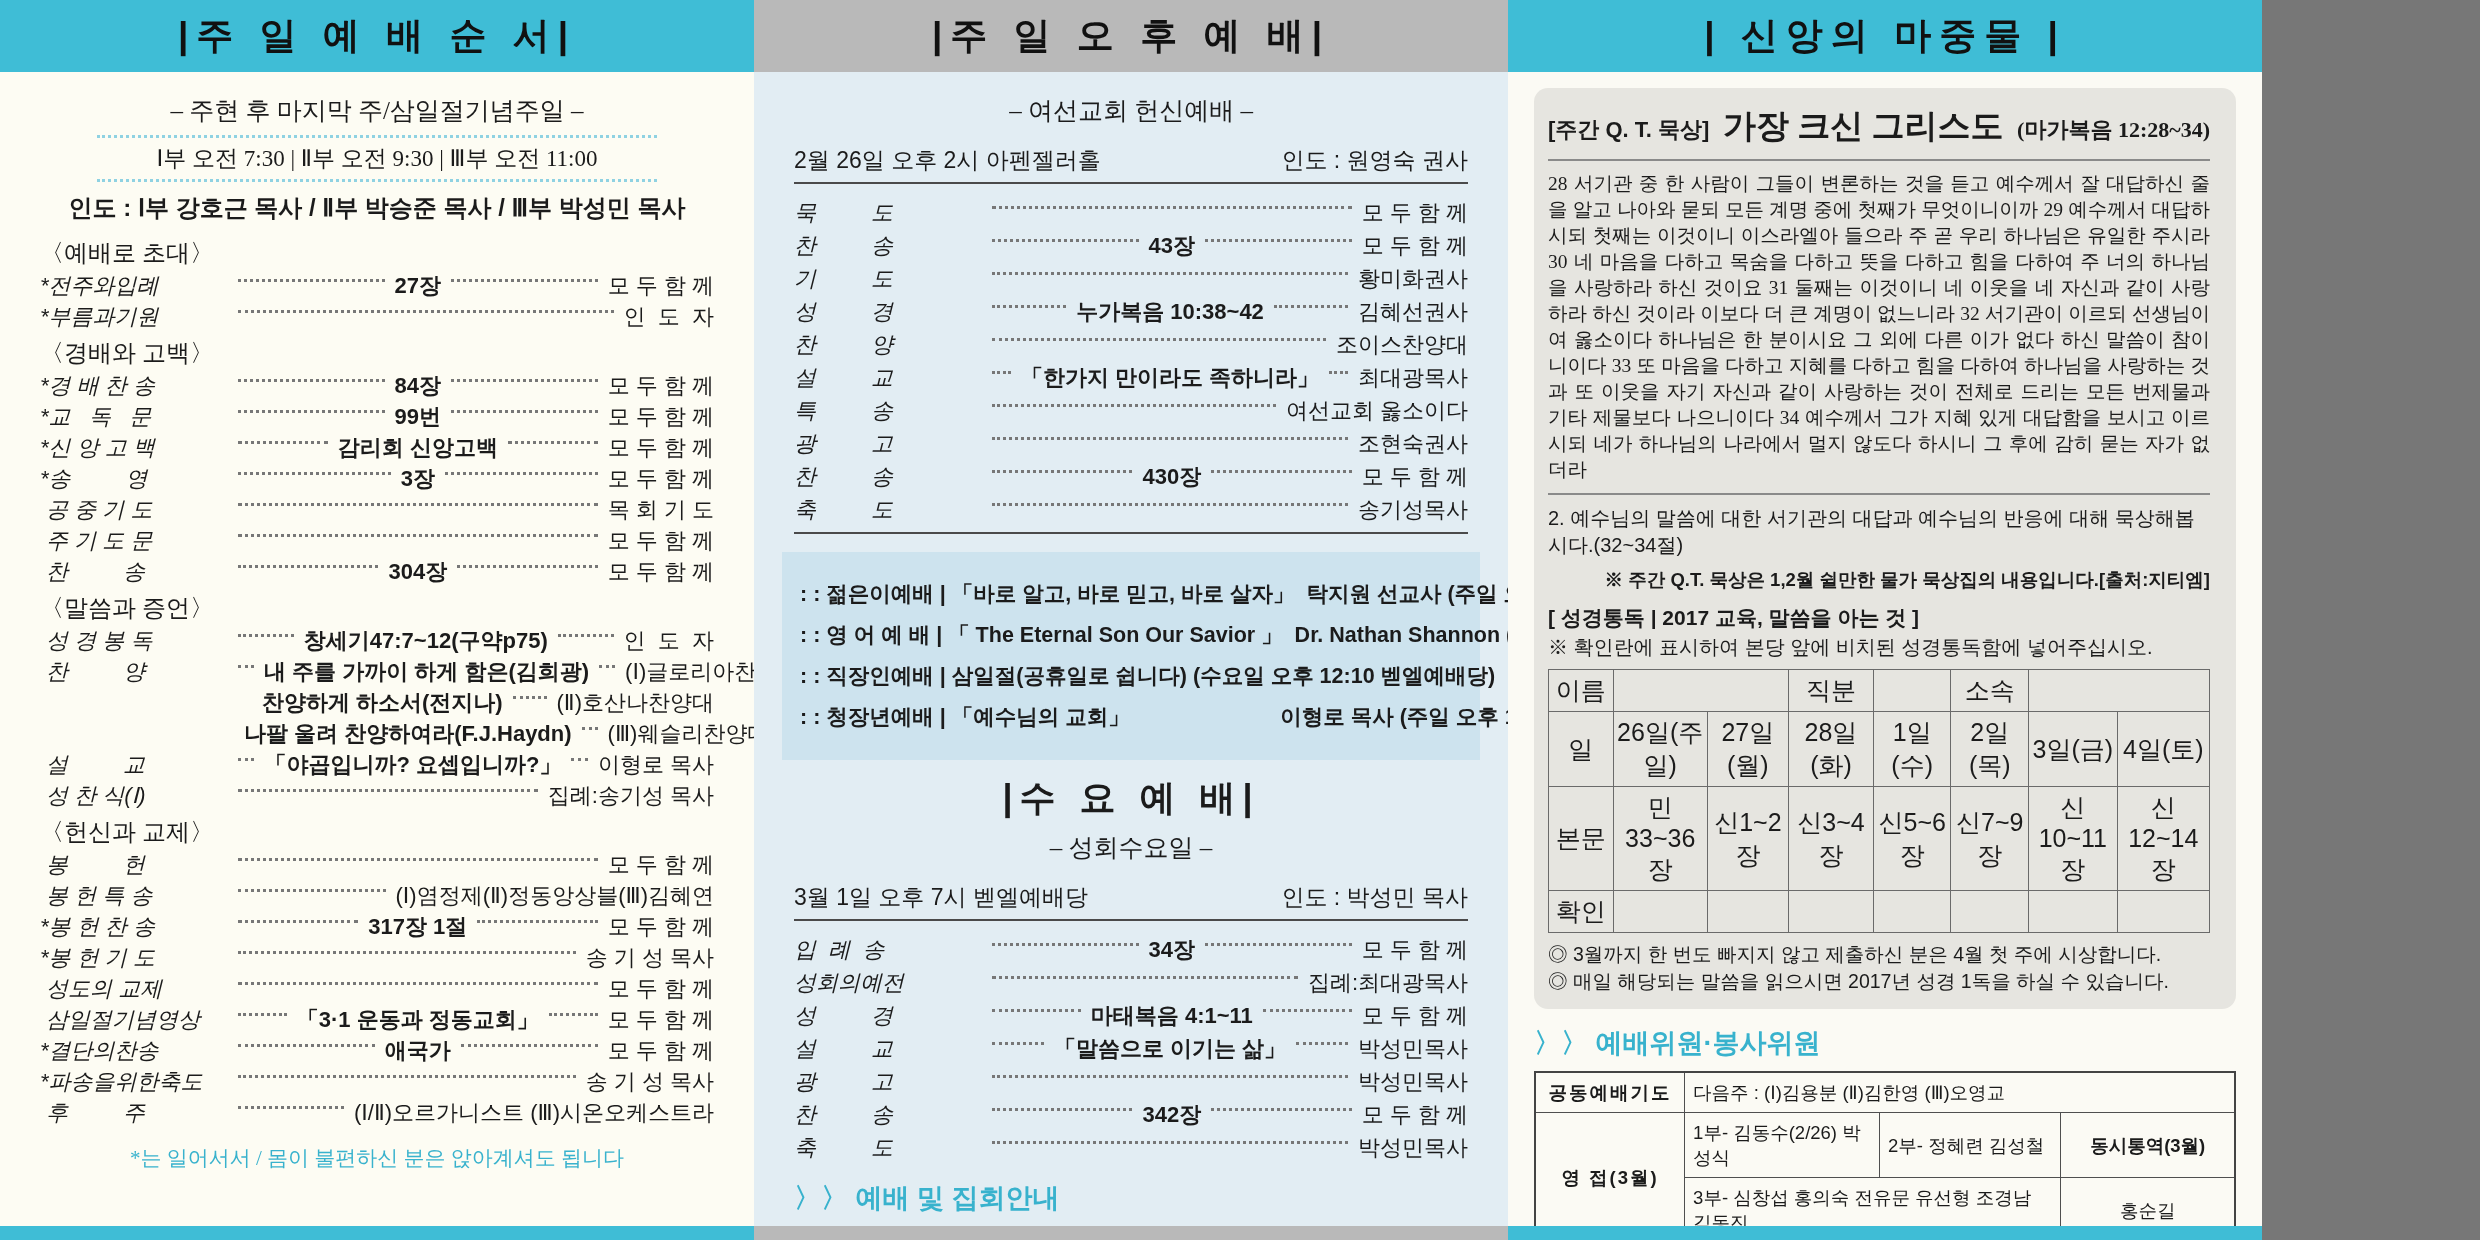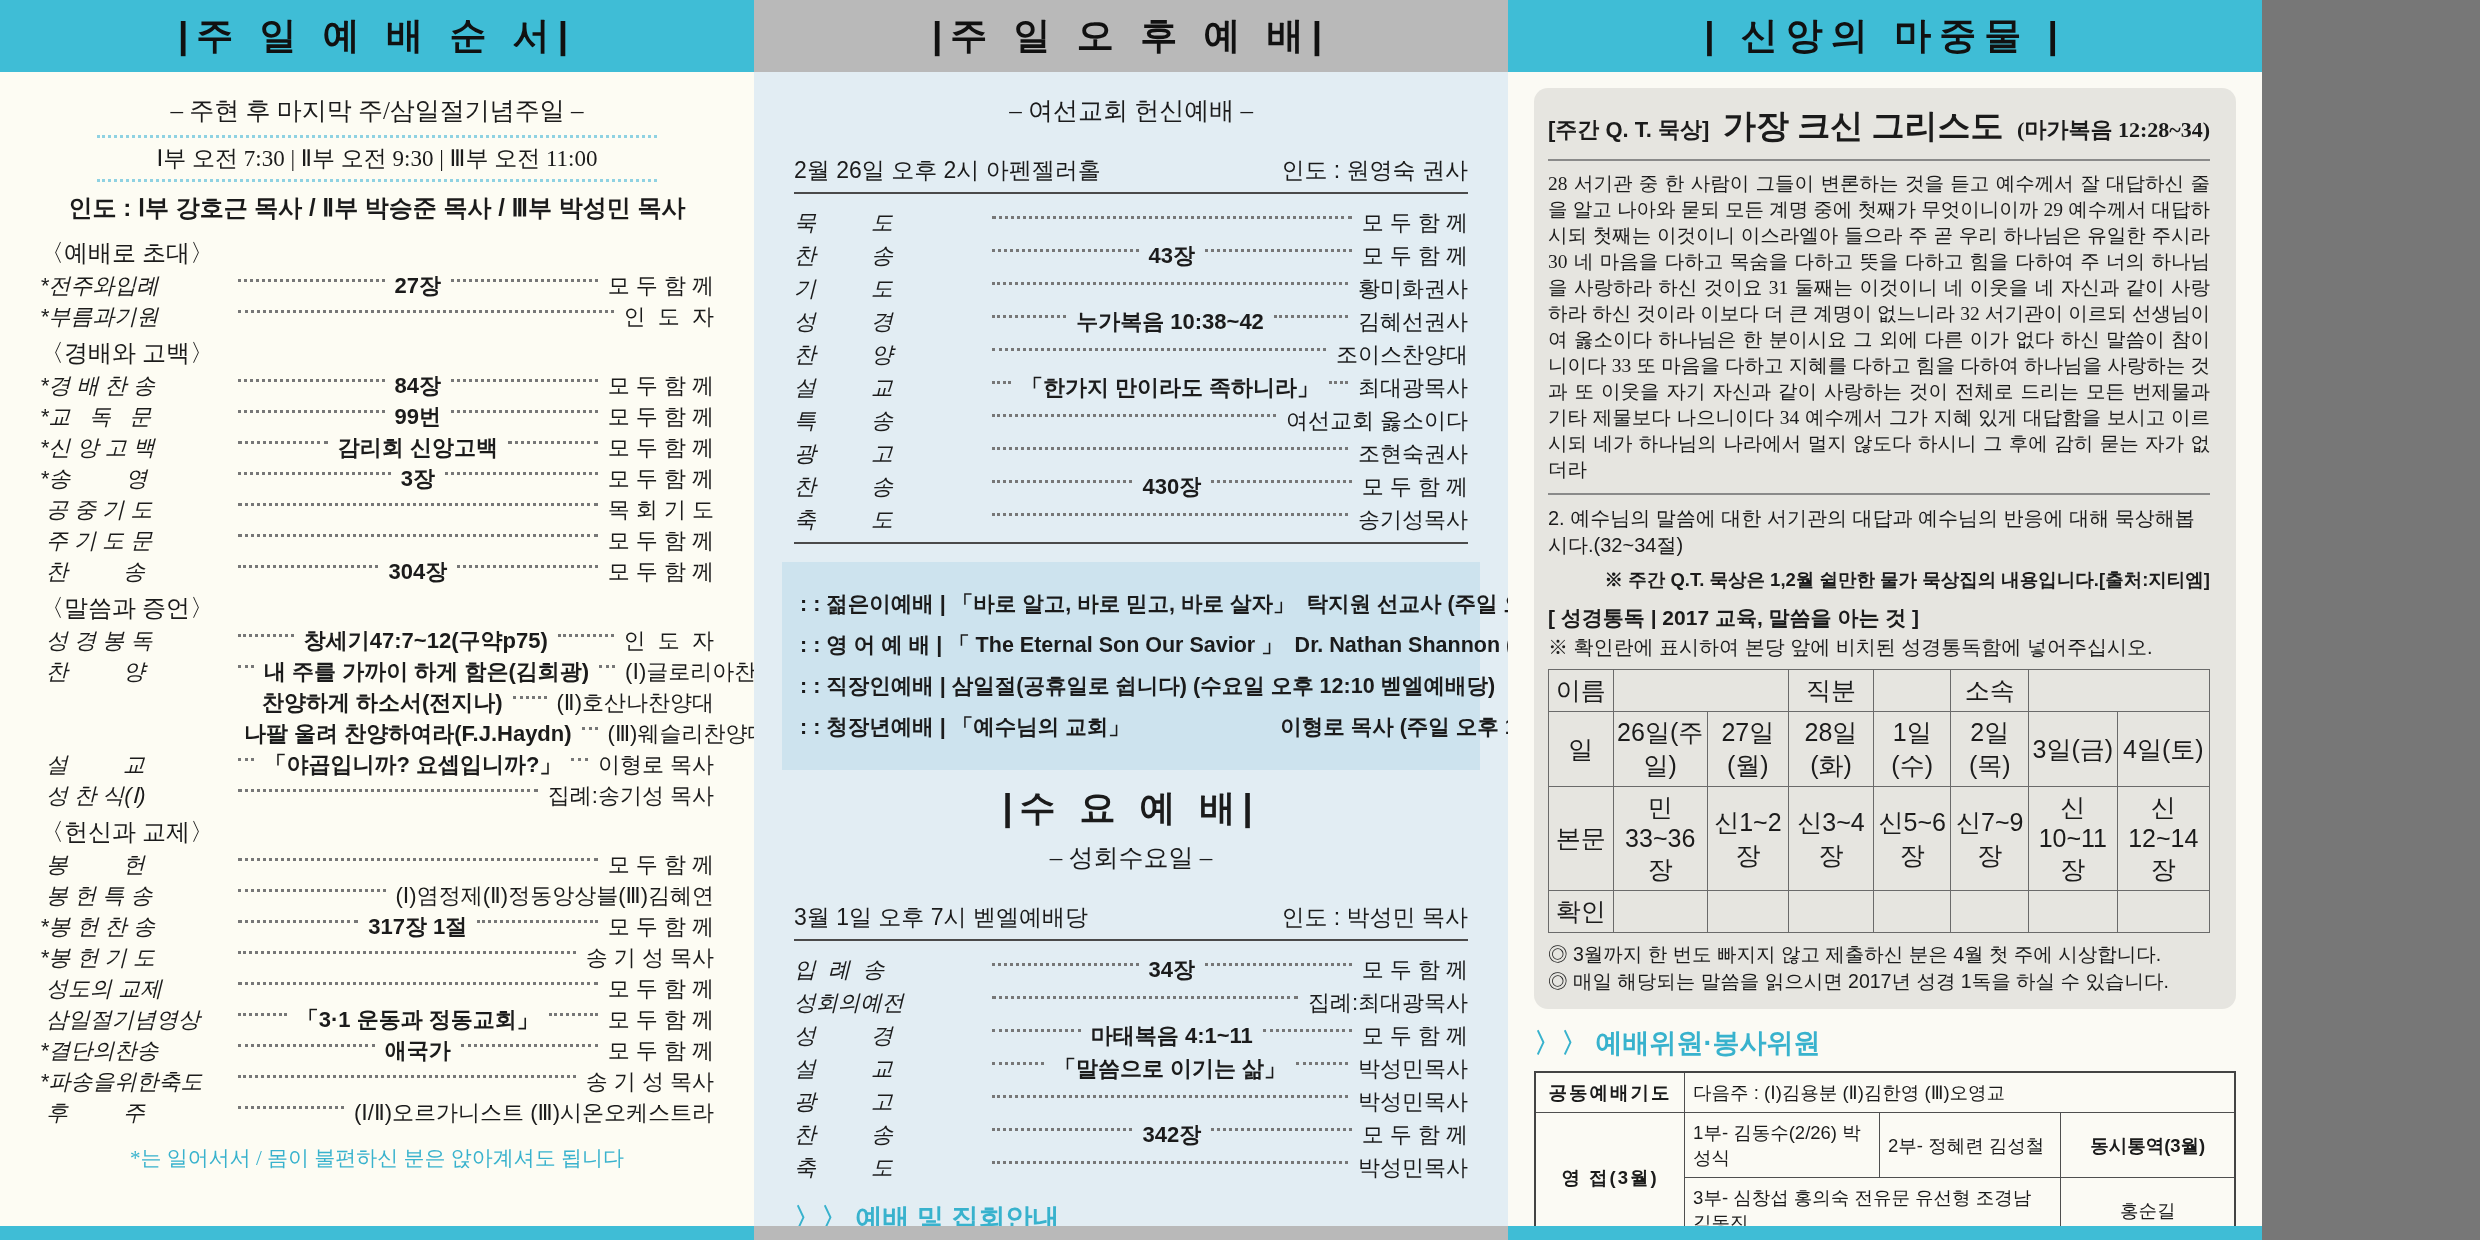--- a/index.html
+++ b/index.html
@@ -38,21 +38,21 @@
   .pm .wrow, .pm .wsec { height:33px; }
   .wlabel { width:188px; flex:0 0 auto; white-space:pre;font-style:italic; }
   .dots { flex:1 1 auto; min-width:16px; border-bottom:3px dotted #777; transform:translateY(-5px); margin:0 10px; }
   .gap  { flex:1 1 auto; min-width:16px; }
   .wcenter { font-weight:bold; white-space:pre; }
   .wright  { flex:0 0 auto; white-space:pre; text-align:right; }
 
   .footnote { text-align:center; font-family:"Liberation Serif", serif; color:var(--cyantx,#38b2cd); font-size:21px; margin-top:16px; }
 
   .rule { border:none; border-top:2.5px solid #4a4a4a; margin:6px 0; }
-  .when-line { display:flex; justify-content:space-between; font-size:23px; margin-top:28px; }
+  .when-line { display:flex; justify-content:space-between; font-size:23px; margin-top:18px; }
 
   .notice-box { background:var(--boxblue,#cde3ee); margin:18px 0 0 -12px; width:calc(100% + 24px); padding:22px 18px; }
   .notice-line { font-weight:bold; font-size:21.5px; height:41px; line-height:41px; white-space:pre; }
 
   .wed-title { text-align:center; font-size:36px; font-weight:bold; letter-spacing:7px; margin-top:14px; }
 
   .sec-head { color:var(--cyantx,#38b2cd); font-weight:bold; font-size:27px; margin:16px 0 10px 0; }
 
   table { border-collapse:collapse; table-layout:fixed; width:100%; }
   td { border:1.6px solid #5a5a5a; font-size:20px; padding:6px 8px; vertical-align:middle; }

